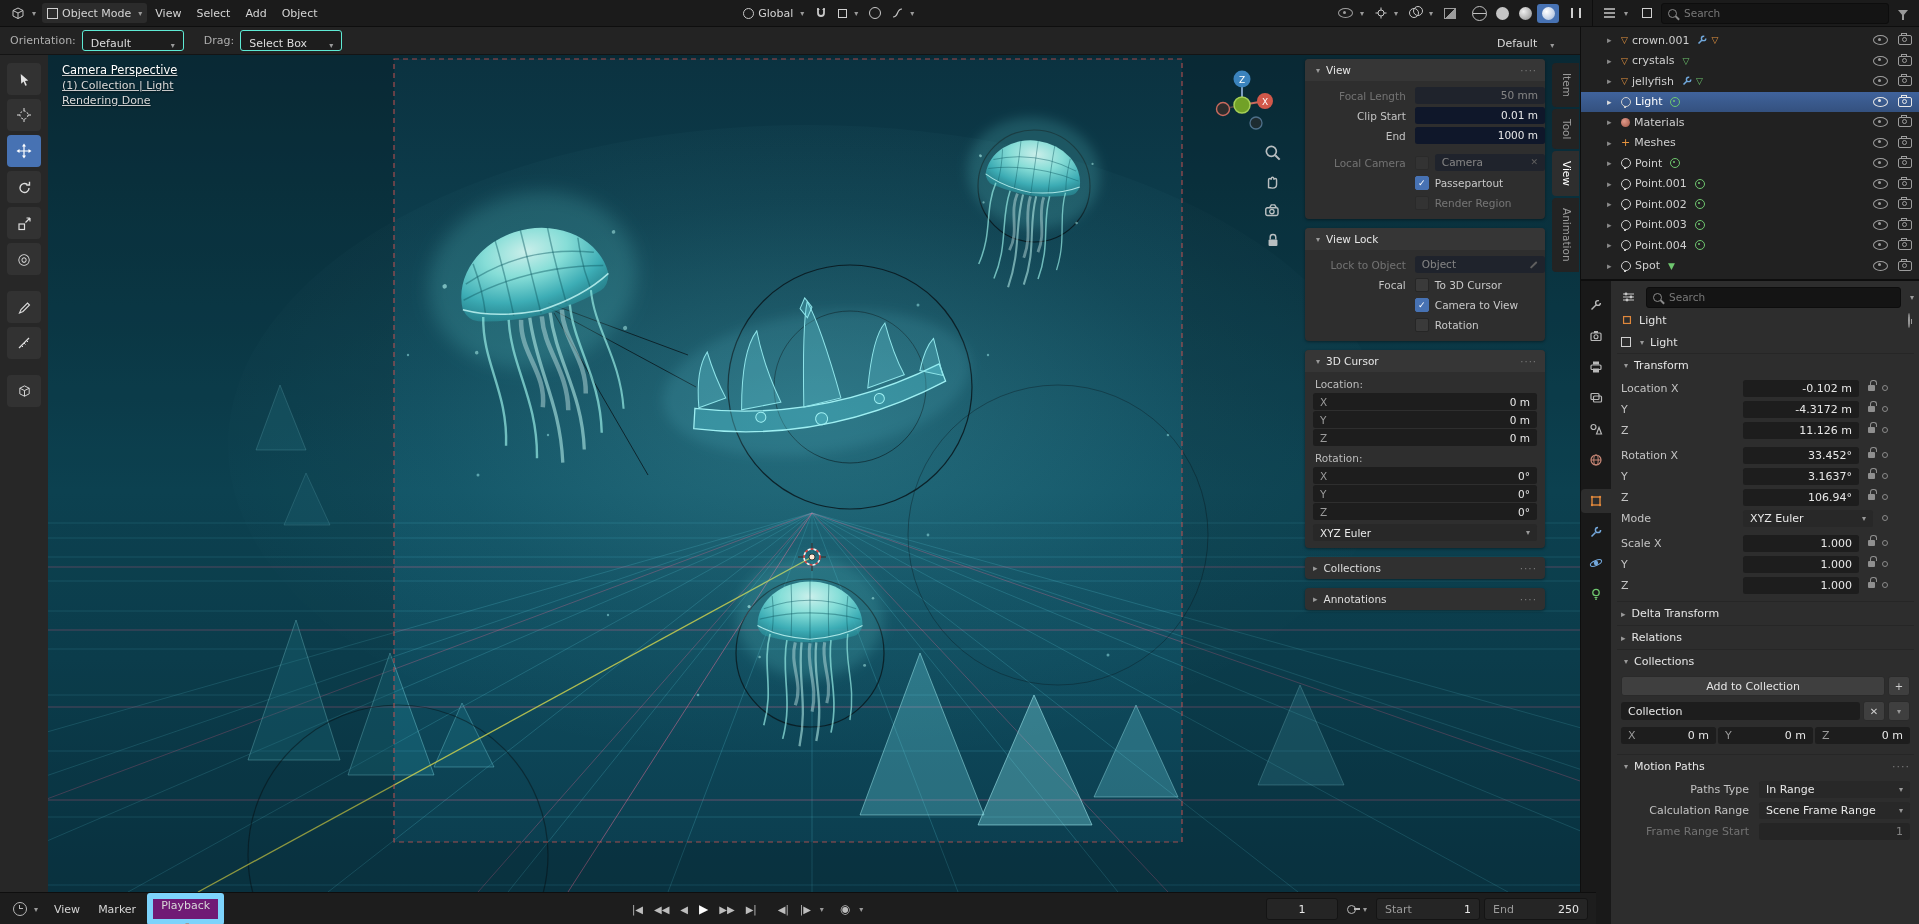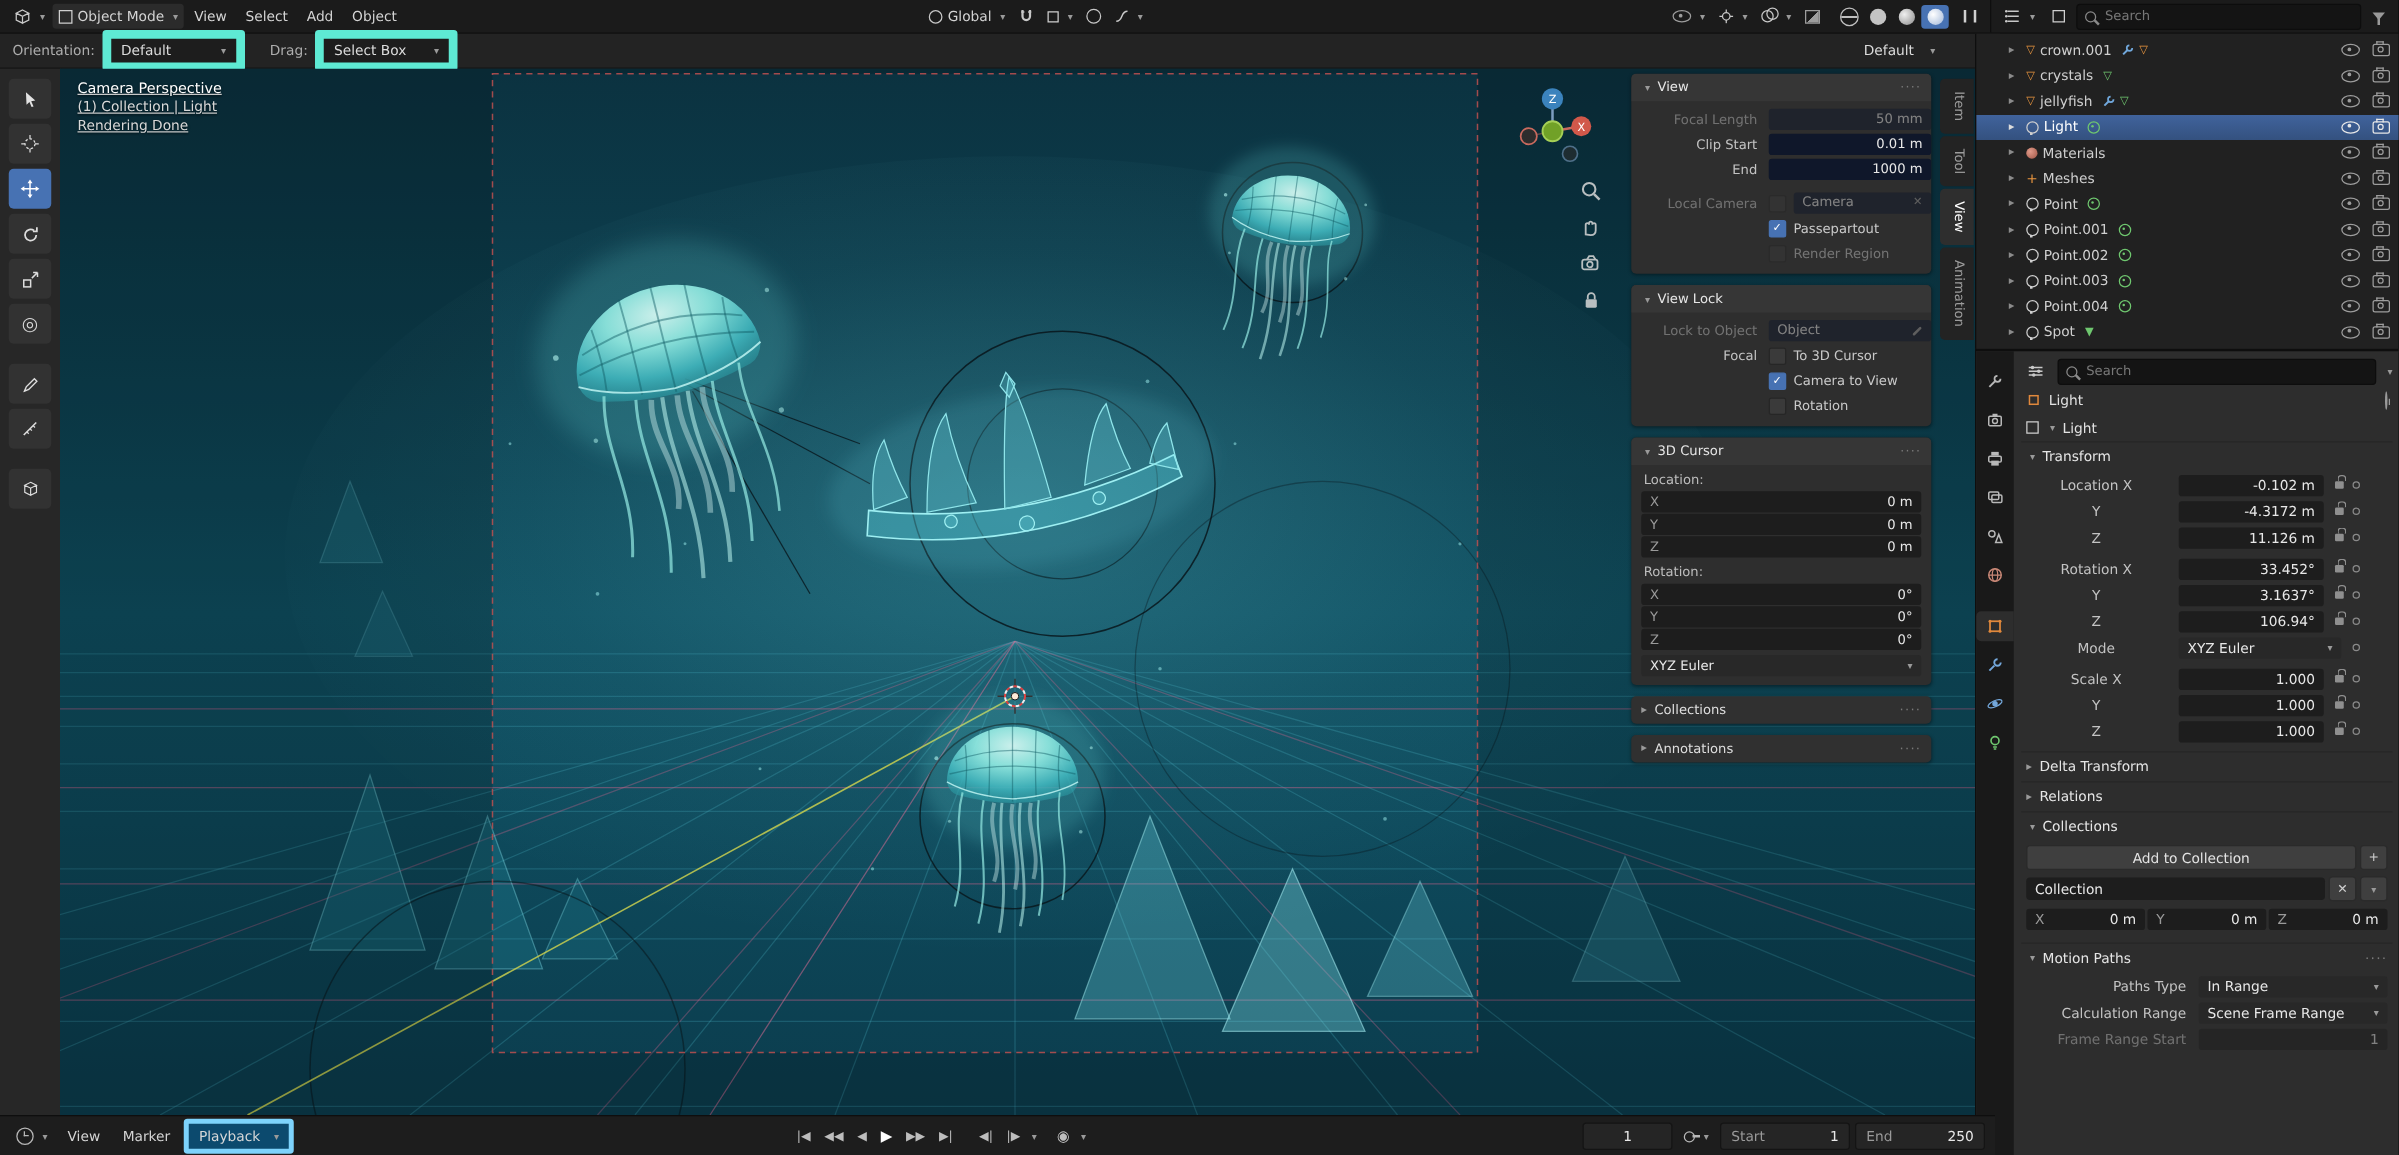--- a/index.html
+++ b/index.html
@@ -13,21 +13,21 @@
   .topbar{position:absolute;left:0;top:0;width:1919px;height:26px;background:#1b1b1b;border-bottom:1px solid #0e0e0e;display:flex;}
   .topbar-left{width:1580px;display:flex;align-items:center;padding:0 6px;gap:1px;}
   .topbar-right{flex:1;display:flex;align-items:center;border-left:1px solid #0e0e0e;padding:0 6px;gap:4px;}
   .hbtn{display:flex;align-items:center;height:20px;padding:0 5px;border-radius:3px;gap:4px;color:#d4d4d4;}
   .mode-btn{background:#2b2b2b;}
   .menu{padding:0 7px;height:20px;display:flex;align-items:center;color:#d4d4d4;border-radius:3px;}
 
   
   .toolsettings{position:absolute;left:0;top:27px;width:1580px;height:27px;background:#232323;border-bottom:1px solid #141414;display:flex;align-items:center;padding:0 10px;gap:6px;}
   .ts-label{color:#aeaeae;}
-  .ts-drop{background:#1d1d1d;border:7px solid #5eead4;border-radius:3px;height:19px;display:flex;align-items:center;padding:0 8px;gap:10px;color:#dcdcdc;min-width:84px;}
+  .ts-drop{background:#1d1d1d;border:1px solid #5eead4;border-radius:3px;height:19px;display:flex;align-items:flex-end;padding:0 8px;gap:10px;color:#dcdcdc;min-width:84px;}
 
   
   .toolbar{position:abs;position:absolute;left:0;top:55px;width:48px;height:837px;background:#272727;border-right:1px solid #161616;display:flex;flex-direction:column;align-items:center;padding-top:8px;gap:4px;}
   .tbtn{width:34px;height:32px;border-radius:4px;background:#323232;display:flex;align-items:center;justify-content:center;color:#d8d8d8;font-size:15px;}
   .tbtn.active{background:#4772b3;color:#fff;}
   .tsep{height:8px;}
 
   
   .viewport{position:absolute;left:48px;top:55px;width:1532px;height:837px;overflow:hidden;background:#0b3a49;}
   .scene{position:absolute;left:0;top:0;}
@@ -85,35 +85,35 @@
   .ptab{width:30px;height:24px;display:flex;align-items:center;justify-content:center;}
   .ptab.active{background:#2d2d2d;border-radius:4px 0 0 4px;}
   .ptab.gap{margin-top:10px;}
   .pcontent{flex:1;overflow:hidden;padding:4px 6px;}
   .phead{display:flex;align-items:center;gap:6px;height:24px;}
   .crumb{display:flex;align-items:center;gap:6px;height:22px;padding:0 4px;color:#e2e2e2;}
   .pin{margin-left:auto;}
   .ppanel-h{display:flex;align-items:center;gap:6px;height:23px;padding:0 4px;color:#e6e6e6;border-top:1px solid #262626;}
   .ppanel-h .dots{margin-left:auto;color:#7a7a7a;letter-spacing:1px;}
   .trow{display:flex;align-items:center;height:20px;padding:0 4px;margin:1px 0;}
-  .tlab{width:112px;text-align:center;padding-right:10px;color:#c3c3c3;white-space:nowrap;flex-shrink:0;}
+  .tlab{width:112px;text-align:left;padding-right:10px;color:#c3c3c3;white-space:nowrap;flex-shrink:0;}
   .tfield{width:102px;background:#1d1d1d;border-radius:2.5px;height:17px;line-height:17px;text-align:right;padding:0 7px;color:#e8e8e8;flex-shrink:0;}
   .tdrop{width:116px;background:#282828;border-radius:2.5px;height:17px;display:flex;align-items:center;padding:0 7px;color:#e8e8e8;flex-shrink:0;}
   .tdrop .chev{margin-left:auto;}
   .ticons{display:flex;gap:7px;margin-left:9px;align-items:center;}
   .deco-dot{width:4px;height:4px;border:1px solid #8a8a8a;border-radius:50%;}
   .btnwide{flex:1;background:#3f3f3f;border:1px solid #2a2a2a;border-radius:3px;height:18px;display:flex;align-items:center;justify-content:center;color:#e3e3e3;}
   .sqbtn{width:20px;height:18px;background:#3f3f3f;border:1px solid #2a2a2a;border-radius:3px;display:flex;align-items:center;justify-content:center;color:#d0d0d0;margin-left:3px;font-size:10px;}
   .namefield{flex:1;background:#1d1d1d;border-radius:3px;height:18px;display:flex;align-items:center;padding:0 7px;color:#e8e8e8;}
   .mrow{display:flex;align-items:center;height:20px;padding:0 4px;margin:1px 0;}
   .mlab{width:128px;text-align:right;padding-right:10px;color:#c3c3c3;white-space:nowrap;flex-shrink:0;}
 
   
   .timeline{position:absolute;left:0;top:892px;width:1580px;height:32px;background:#1d1d1d;border-top:1px solid #0e0e0e;display:flex;align-items:center;padding:0 8px;gap:4px;}
-  .tl-drop{background:#0c4a6e;border:4px solid #7dd3fc;border-radius:3px;height:20px;display:flex;align-items:center;padding:0 8px;gap:8px;color:#d8d8d8;}
+  .tl-drop{background:#701a75;border:6px solid #7dd3fc;border-radius:3px;height:20px;display:flex;align-items:center;padding:0 8px;gap:8px;color:#d8d8d8;flex-direction:column;}
   .tbt{padding:2px 5px;color:#bdbdbd;font-size:10px;border-radius:3px;display:flex;align-items:center;}
   .tbt.play{color:#ffffff;font-size:12px;}
   .tl-frame{width:70px;background:#252525;border:1px solid #141414;border-radius:3px;height:20px;display:flex;align-items:center;justify-content:center;color:#eaeaea;}
   .tl-field{width:86px;background:#252525;border:1px solid #141414;border-radius:3px;height:20px;display:flex;align-items:center;padding:0 8px;}
   .tl-field .lab{color:#9a9a9a;}
   .tl-field .val{margin-left:auto;color:#e8e8e8;}
 
   
   .i-search{width:7px;height:7px;border:1.5px solid #8a8a8a;border-radius:50%;position:relative;flex-shrink:0;}
   .i-search::after{content:"";position:absolute;width:5px;height:1.5px;background:#8a8a8a;transform:rotate(45deg);right:-4px;bottom:-2px;}

